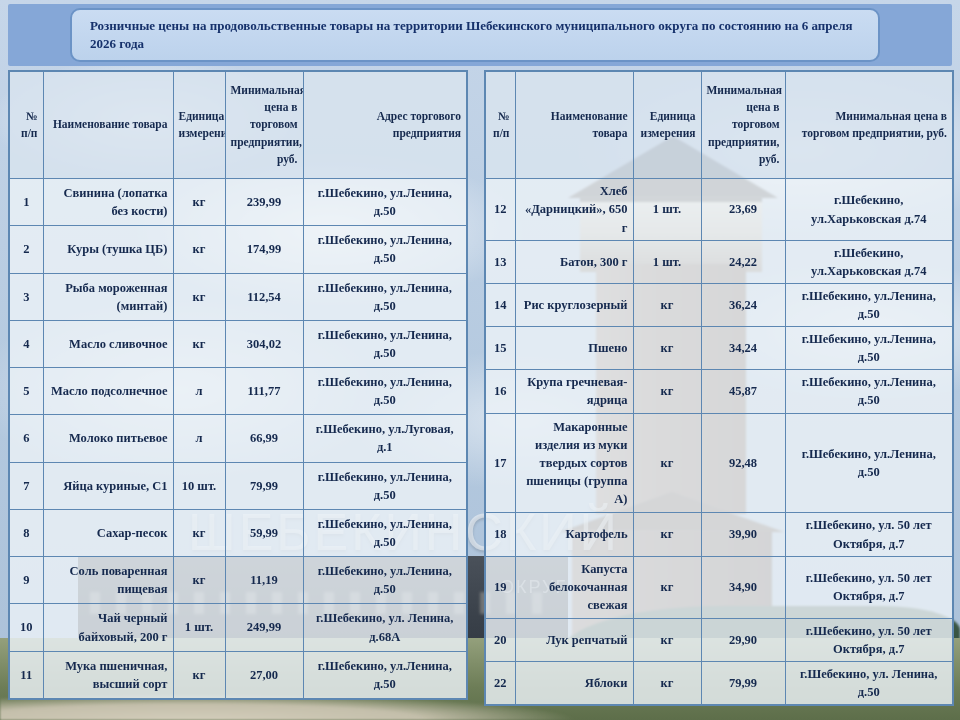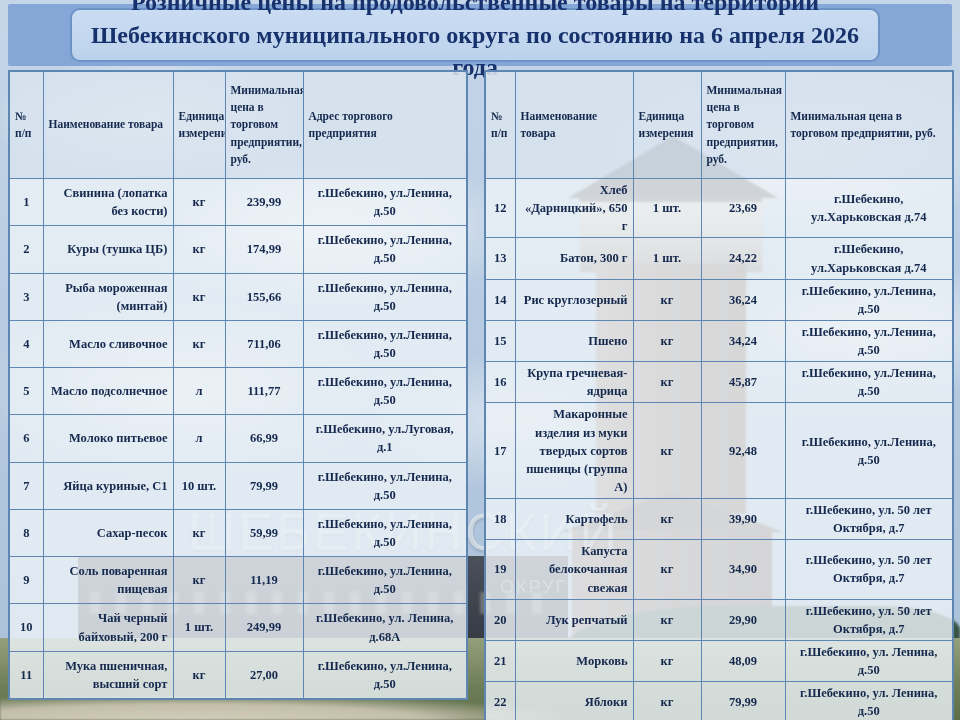--- a/index.html
+++ b/index.html
@@ -42,32 +42,32 @@
       font-family:"Liberation Sans","DejaVu Sans",sans-serif;font-weight:normal;line-height:1;}
   .wm1{font-size:52px;letter-spacing:3px;text-shadow:0 2px 3px rgba(0,0,0,.15);}
   .wm2{font-size:24px;letter-spacing:2px;margin:8px 0 0 206px;color:rgba(255,255,255,.45);}
   .wm3{font-size:18px;letter-spacing:2px;margin:20px 0 0 312px;color:rgba(255,255,255,.4);}
 
   
   .top-band{position:absolute;left:8px;top:4px;width:944px;height:62px;z-index:3;
       background:#85a7d7;border-radius:2px;}
   .title-box{position:absolute;left:62px;top:4px;width:770px;height:50px;
       background:linear-gradient(#cadcf2,#bcd2ec);border:2px solid #6b93c6;border-radius:10px;
-      display:flex;align-items:center;justify-content:center;text-align:center;
-      font-weight:bold;font-size:24px;line-height:1.35;color:#16316b;padding:0 18px;}
+      display:flex;align-items:center;justify-content:center;text-align:left;
+      font-weight:bold;font-size:13px;line-height:1.35;color:#16316b;padding:0 18px;}
 
   
   table.price-table{position:absolute;z-index:4;border-collapse:collapse;table-layout:fixed;
       border:2px solid #5d87b2;}
   #table-left{left:8px;top:70px;width:458px;height:630px;}
   #table-right{left:484px;top:70px;width:468px;height:636px;}
   .price-table th,.price-table td{border:1px solid #5d87b2;padding:2px 5px;
       color:#15294e;vertical-align:middle;overflow:hidden;}
   .price-table th{background:rgba(215,226,238,.88);font-weight:bold;font-size:11.5px;
-      text-align:left;height:102px;line-height:1.5;}
+      text-align:right;height:102px;line-height:1.5;}
   .price-table td{background:rgba(235,241,247,.82);font-weight:bold;font-size:12.5px;
       text-align:center;line-height:1.45;}
   .price-table td.c-name{text-align:right;}
 </style>
 </head>
 <body>
 
 <div class="stage">
 
   <div class="bg"></div>
@@ -120,28 +120,28 @@
           <td class="c-num">2</td>
           <td class="c-name">Куры (тушка  ЦБ)</td>
           <td class="c-unit">кг</td>
           <td class="c-price">174,99</td>
           <td class="c-addr">г.Шебекино, ул.Ленина, д.50</td>
         </tr>
         <tr>
           <td class="c-num">3</td>
           <td class="c-name">Рыба мороженная (минтай)</td>
           <td class="c-unit">кг</td>
-          <td class="c-price">155,66</td>
+          <td class="c-price">112,54</td>
           <td class="c-addr">г.Шебекино, ул.Ленина, д.50</td>
         </tr>
         <tr>
           <td class="c-num">4</td>
           <td class="c-name">Масло  сливочное</td>
           <td class="c-unit">кг</td>
-          <td class="c-price">711,06</td>
+          <td class="c-price">304,02</td>
           <td class="c-addr">г.Шебекино, ул.Ленина, д.50</td>
         </tr>
         <tr>
           <td class="c-num">5</td>
           <td class="c-name">Масло подсолнечное</td>
           <td class="c-unit">л</td>
           <td class="c-price">111,77</td>
           <td class="c-addr">г.Шебекино, ул.Ленина, д.50</td>
         </tr>
         <tr>
@@ -263,27 +263,20 @@
           <td class="c-addr">г.Шебекино, ул. 50 лет Октября, д.7</td>
         </tr>
         <tr>
           <td class="c-num">20</td>
           <td class="c-name">Лук репчатый</td>
           <td class="c-unit">кг</td>
           <td class="c-price">29,90</td>
           <td class="c-addr">г.Шебекино, ул. 50 лет Октября, д.7</td>
         </tr>
         <tr>
-          <td class="c-num">21</td>
-          <td class="c-name">Морковь</td>
-          <td class="c-unit">кг</td>
-          <td class="c-price">48,09</td>
-          <td class="c-addr">г.Шебекино, ул. Ленина, д.50</td>
-        </tr>
-        <tr>
           <td class="c-num">22</td>
           <td class="c-name">Яблоки</td>
           <td class="c-unit">кг</td>
           <td class="c-price">79,99</td>
           <td class="c-addr">г.Шебекино, ул. Ленина, д.50</td>
         </tr>
       </tbody>
     </table>
 
 </div>

